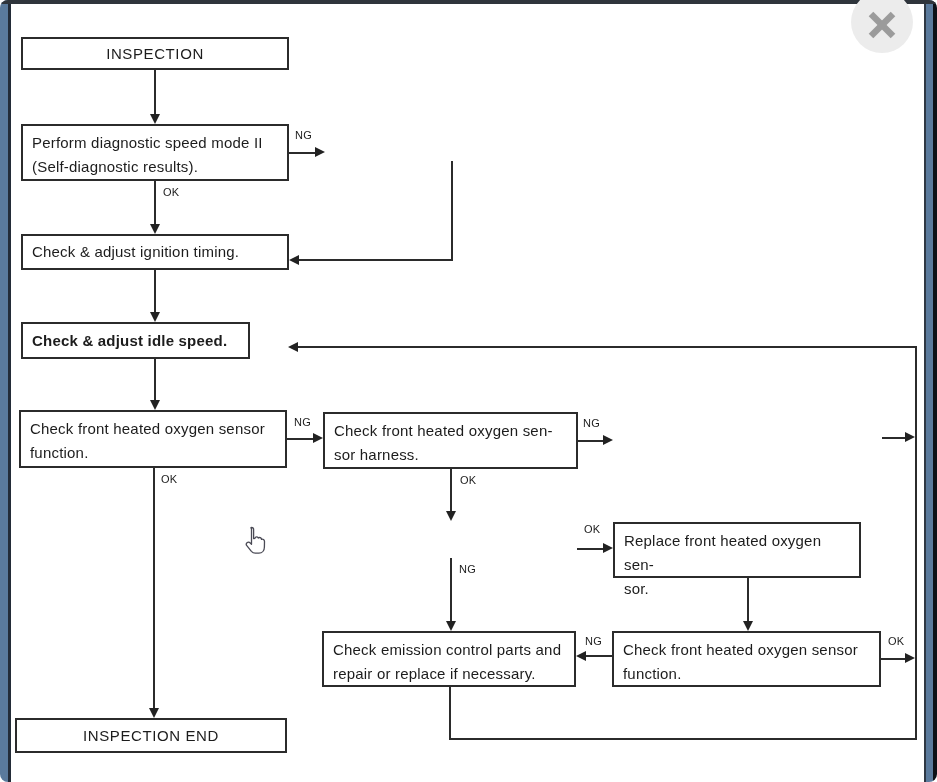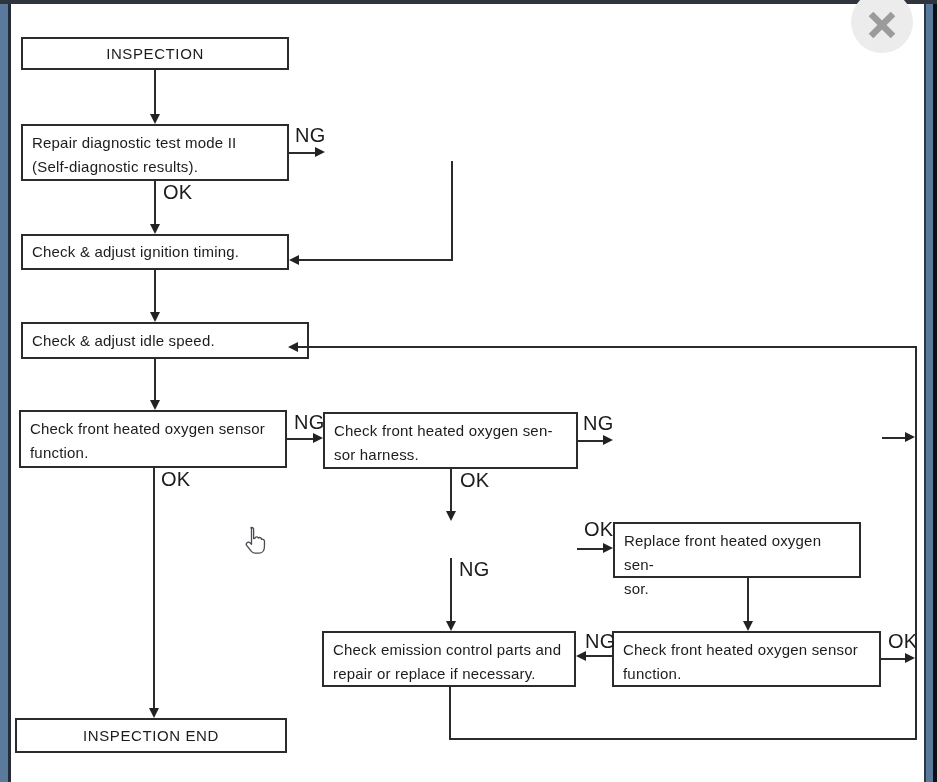--- a/index.html
+++ b/index.html
@@ -1,20 +1,21 @@
 <!DOCTYPE html>
 <html><head>
 <meta charset="utf-8">
 <style>
   html,body{margin:0;padding:0;background:#ffffff;}
   .stage{
     position:relative;width:937px;height:782px;overflow:hidden;
     background:#ffffff;
     font-family:"Liberation Sans","DejaVu Sans",sans-serif;
     color:#1c1c1c;
+    border-radius:8px;
   }
   
   .edge{position:absolute;}
   .edge-top{left:0;top:0;width:937px;height:4px;background:#2f353c;z-index:5;}
   .edge-left-blue{left:0;top:0;width:8px;height:782px;background:#5a7a9c;z-index:4;}
   .edge-left-seam{left:8px;top:0;width:3px;height:782px;background:#232c38;z-index:4;}
   .edge-right-seam{left:924px;top:0;width:2px;height:782px;background:#2e3844;z-index:4;}
   .edge-right-blue{left:926px;top:0;width:7px;height:782px;background:#5a7a9c;z-index:4;}
   .edge-right-black{left:933px;top:0;width:4px;height:782px;background:#0c1117;z-index:4;}
 
@@ -32,47 +33,47 @@
     font-size:15px;line-height:24px;letter-spacing:0.2px;
     padding:5px 9px 0 9px;white-space:pre-line;box-sizing:border-box;
   }
   .flow-box.center{
     display:flex;align-items:center;justify-content:center;
     padding:0;letter-spacing:0.6px;
   }
   .flow-box.vcenter{display:flex;align-items:center;padding:0 9px;}
 
   .edge-label{
-    position:absolute;font-size:20px;letter-spacing:0.3px;line-height:17px;
+    position:absolute;font-size:11px;letter-spacing:0.3px;line-height:17px;
   }
 
   
   .hline{position:absolute;height:2px;background:#2b2b2b;}
   .vline{position:absolute;width:2px;background:#2b2b2b;}
   .arr{position:absolute;width:0;height:0;}
   .arr-down{border-left:5px solid transparent;border-right:5px solid transparent;border-top:10px solid #222;}
   .arr-right{border-top:5px solid transparent;border-bottom:5px solid transparent;border-left:10px solid #222;}
   .arr-left{border-top:5px solid transparent;border-bottom:5px solid transparent;border-right:10px solid #222;}
 
   .cursor{position:absolute;left:243px;top:526px;z-index:9;}
 </style>
 </head>
 <body>
 
 <div class="stage">
 
   <div class="flow-box center" style="left:21px;top:37px;width:268px;height:33px;">INSPECTION</div>
 
-  <div class="flow-box" style="left:21px;top:124px;width:268px;height:57px;">Repair diagnostic test mode II
+  <div class="flow-box" style="left:21px;top:124px;width:268px;height:57px;">Perform diagnostic speed mode II
 (Self-diagnostic results).</div>
 
 
   <div class="flow-box vcenter" style="left:21px;top:234px;width:268px;height:36px;">Check &amp; adjust ignition timing.</div>
 
-  <div class="flow-box vcenter" style="left:21px;top:322px;width:288px;height:37px;">Check &amp; adjust idle speed.</div>
+  <div class="flow-box vcenter" style="left:21px;top:322px;width:229px;height:37px;font-weight:bold;">Check &amp; adjust idle speed.</div>
 
   <div class="flow-box" style="left:19px;top:410px;width:268px;height:58px;">Check front heated oxygen sensor
 function.</div>
 
   <div class="flow-box" style="left:323px;top:412px;width:255px;height:57px;">Check front heated oxygen sen-
 sor harness.</div>
 
 
 
   <div class="flow-box" style="left:613px;top:522px;width:248px;height:56px;">Replace front heated oxygen sen-

